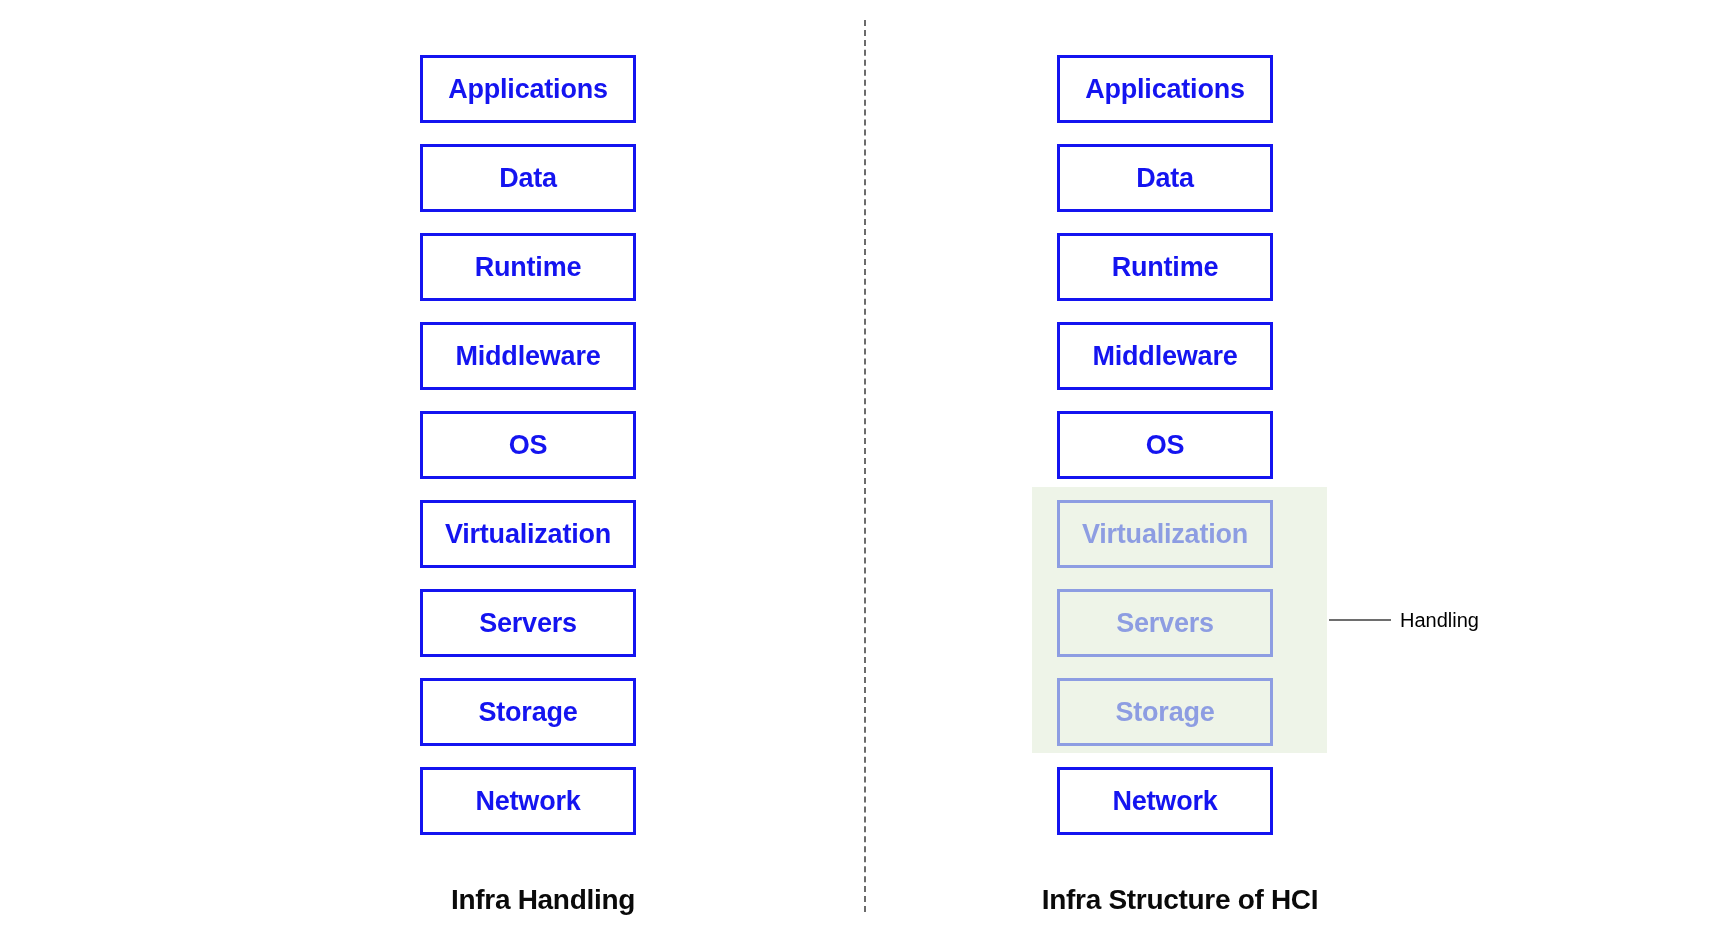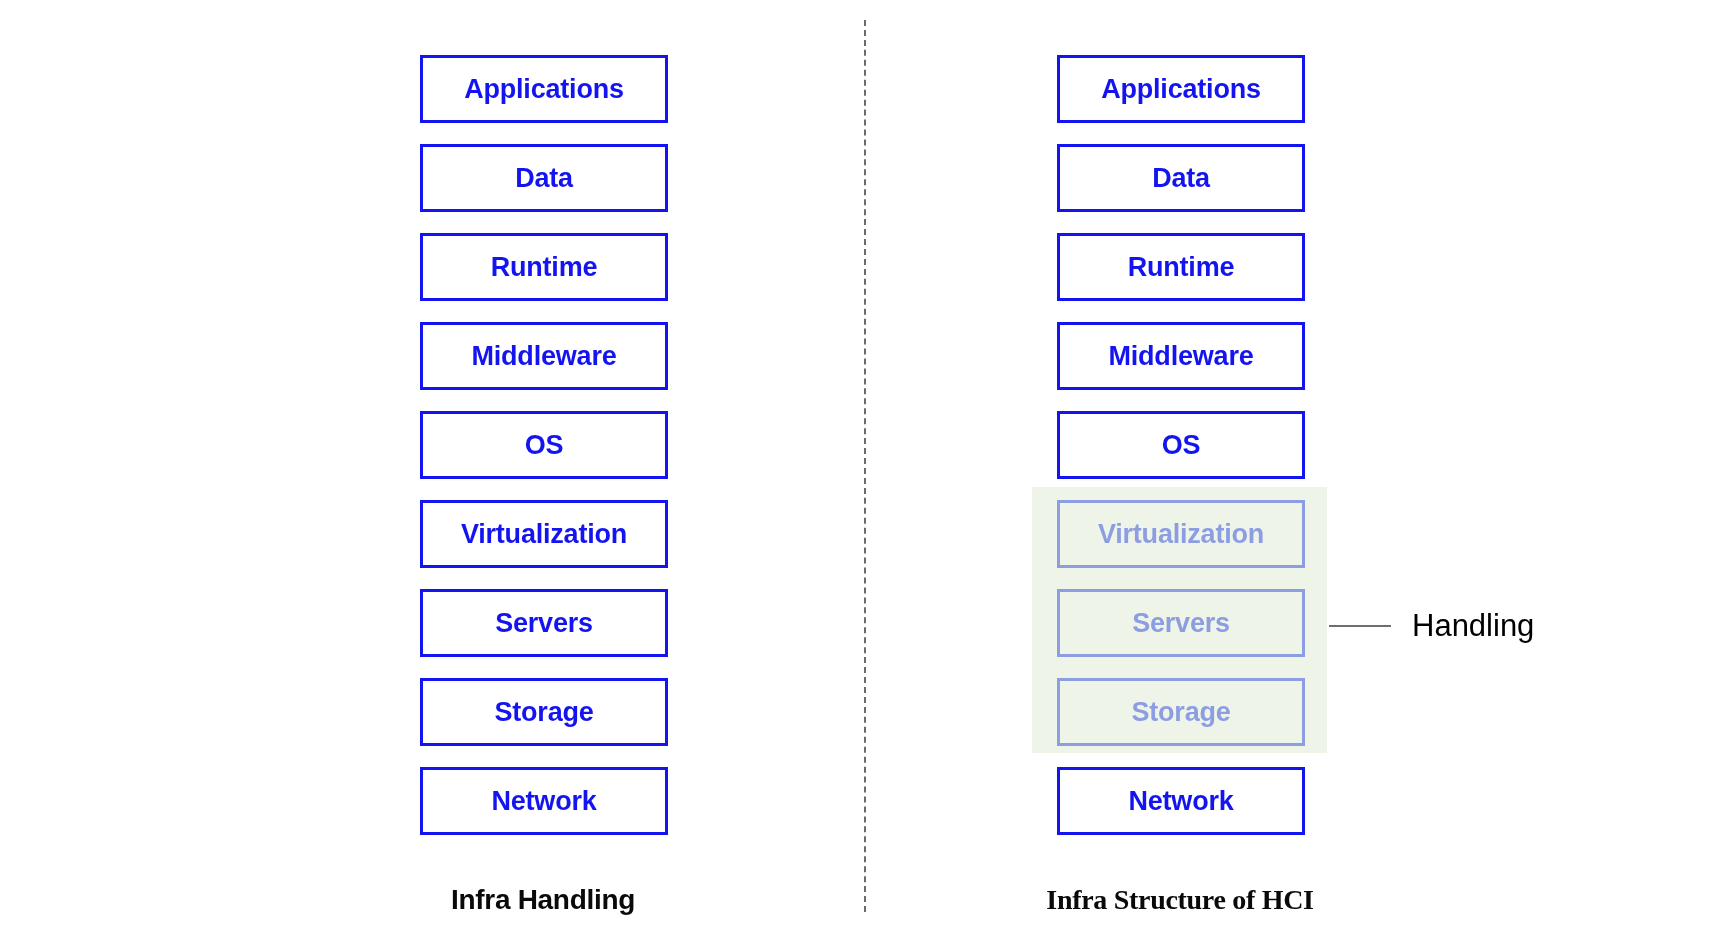--- a/index.html
+++ b/index.html
@@ -37,21 +37,21 @@
   .stack {
     position: absolute;
     top: 55px;
     width: 240px;
   }
   .stack-left  { left: 420px; }
   .stack-right { left: 1057px; }
 
   .layer-box {
     box-sizing: border-box;
-    width: 248px;
+    width: 216px;
     height: 68px;
     margin-bottom: 21px;
     border: 3px solid #1414f0;
     background: #ffffff;
     display: flex;
     align-items: center;
     justify-content: center;
     position: relative;
     z-index: 2;
   }
@@ -92,43 +92,43 @@
     display: flex;
     align-items: center;
     z-index: 3;
   }
   .callout-line {
     width: 62px;
     height: 0;
     border-top: 2px solid #6e6e6e;
   }
   .callout-label {
-    margin-left: 21px;
-    font-size: 31px;
+    margin-left: 9px;
+    font-size: 20px;
     font-weight: normal;
     color: #000000;
     line-height: 1;
     white-space: nowrap;
   }
 
   
   .caption {
     position: absolute;
     top: 886px;
     width: 460px;
     text-align: center;
     font-size: 28px;
     font-weight: bold;
     color: #0a0a0a;
     letter-spacing: -0.3px;
     line-height: 1;
     white-space: nowrap;
   }
   .caption-left  { left: 313px; }
-  .caption-right { left: 950px; font-family: Liberation Serif, serif; }
+  .caption-right { left: 950px; }
 </style>
 </head>
 <body>
 
 <div class="canvas">
 
   <div class="divider"></div>
 
   <div class="highlight-panel"></div>
 

